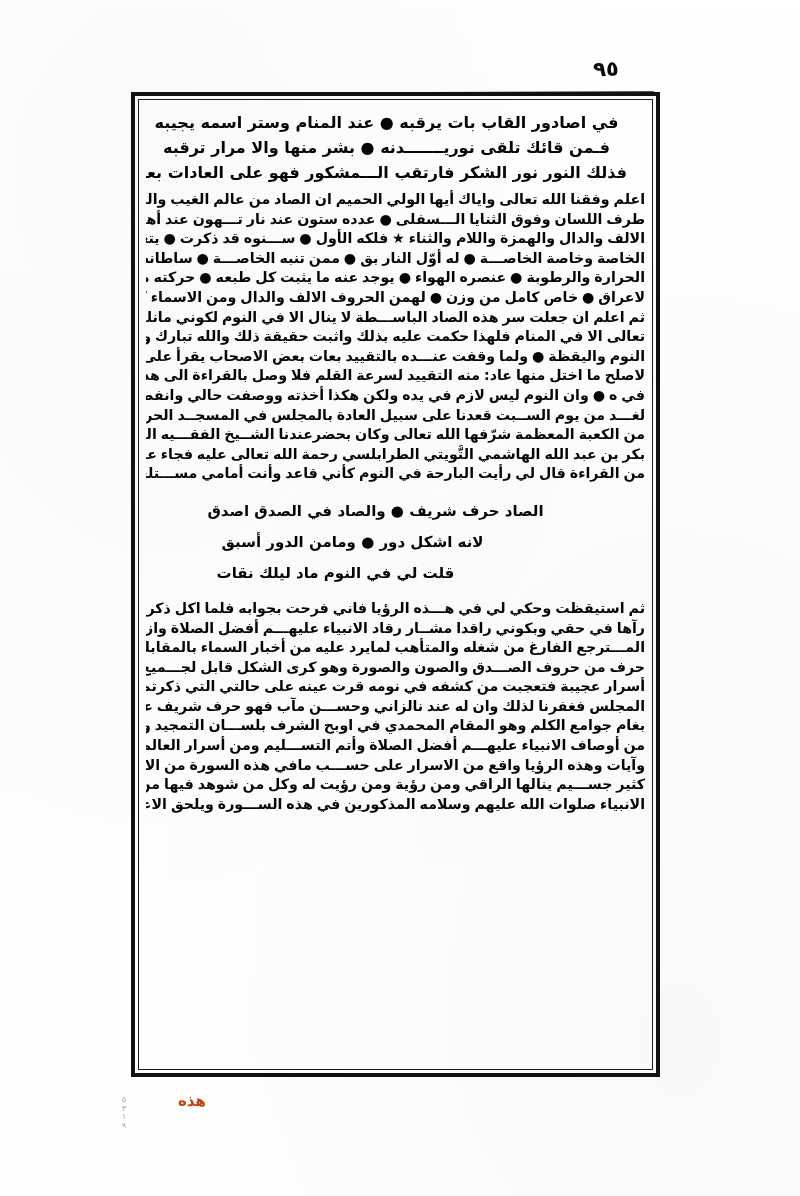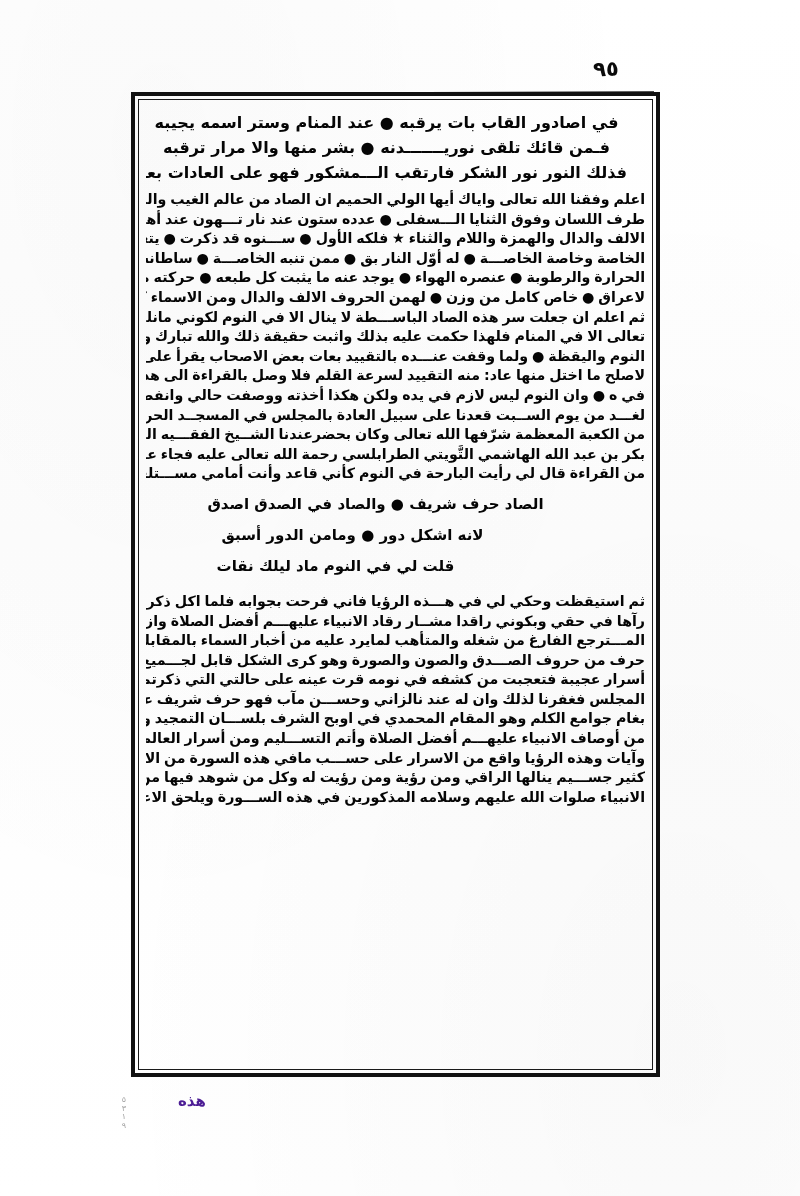--- a/index.html
+++ b/index.html
@@ -97,42 +97,42 @@
     line-height:19.6px;
     text-align:justify;
     text-align-last:justify;
     font-weight:600;
     letter-spacing:-0.45px;
     word-spacing:-1px;
   }
   .prose .line.heavy{font-weight:700;}
 
   
-  .verse-block{margin-top:5px;margin-bottom:10px;}
+  .verse-block{margin-top:12px;margin-bottom:10px;}
   .verse-block .line{
     font-size:15px;
     line-height:31px;
     text-align:center;
     font-weight:600;
     letter-spacing:-0.2px;
   }
   .verse-block .line.v1{padding-right:40px;}
   .verse-block .line.v2{padding-right:120px;}
   .verse-block .line.v3{padding-right:86px;}
 
   
   .gap-sm{height:5px;}
 
   
   .catchword{
     position:absolute;
     left:178px;top:1092px;
     font-size:15px;
     direction:rtl;
-    color:#4c1d95;
+    color:#c2410c;
     font-weight:700;
     font-family:"DejaVu Sans","Liberation Sans",sans-serif;
   }
   
   .margin-marks{
     position:absolute;
     left:118px;top:1096px;
     width:12px;height:42px;
     direction:rtl;
     font-size:8px;

